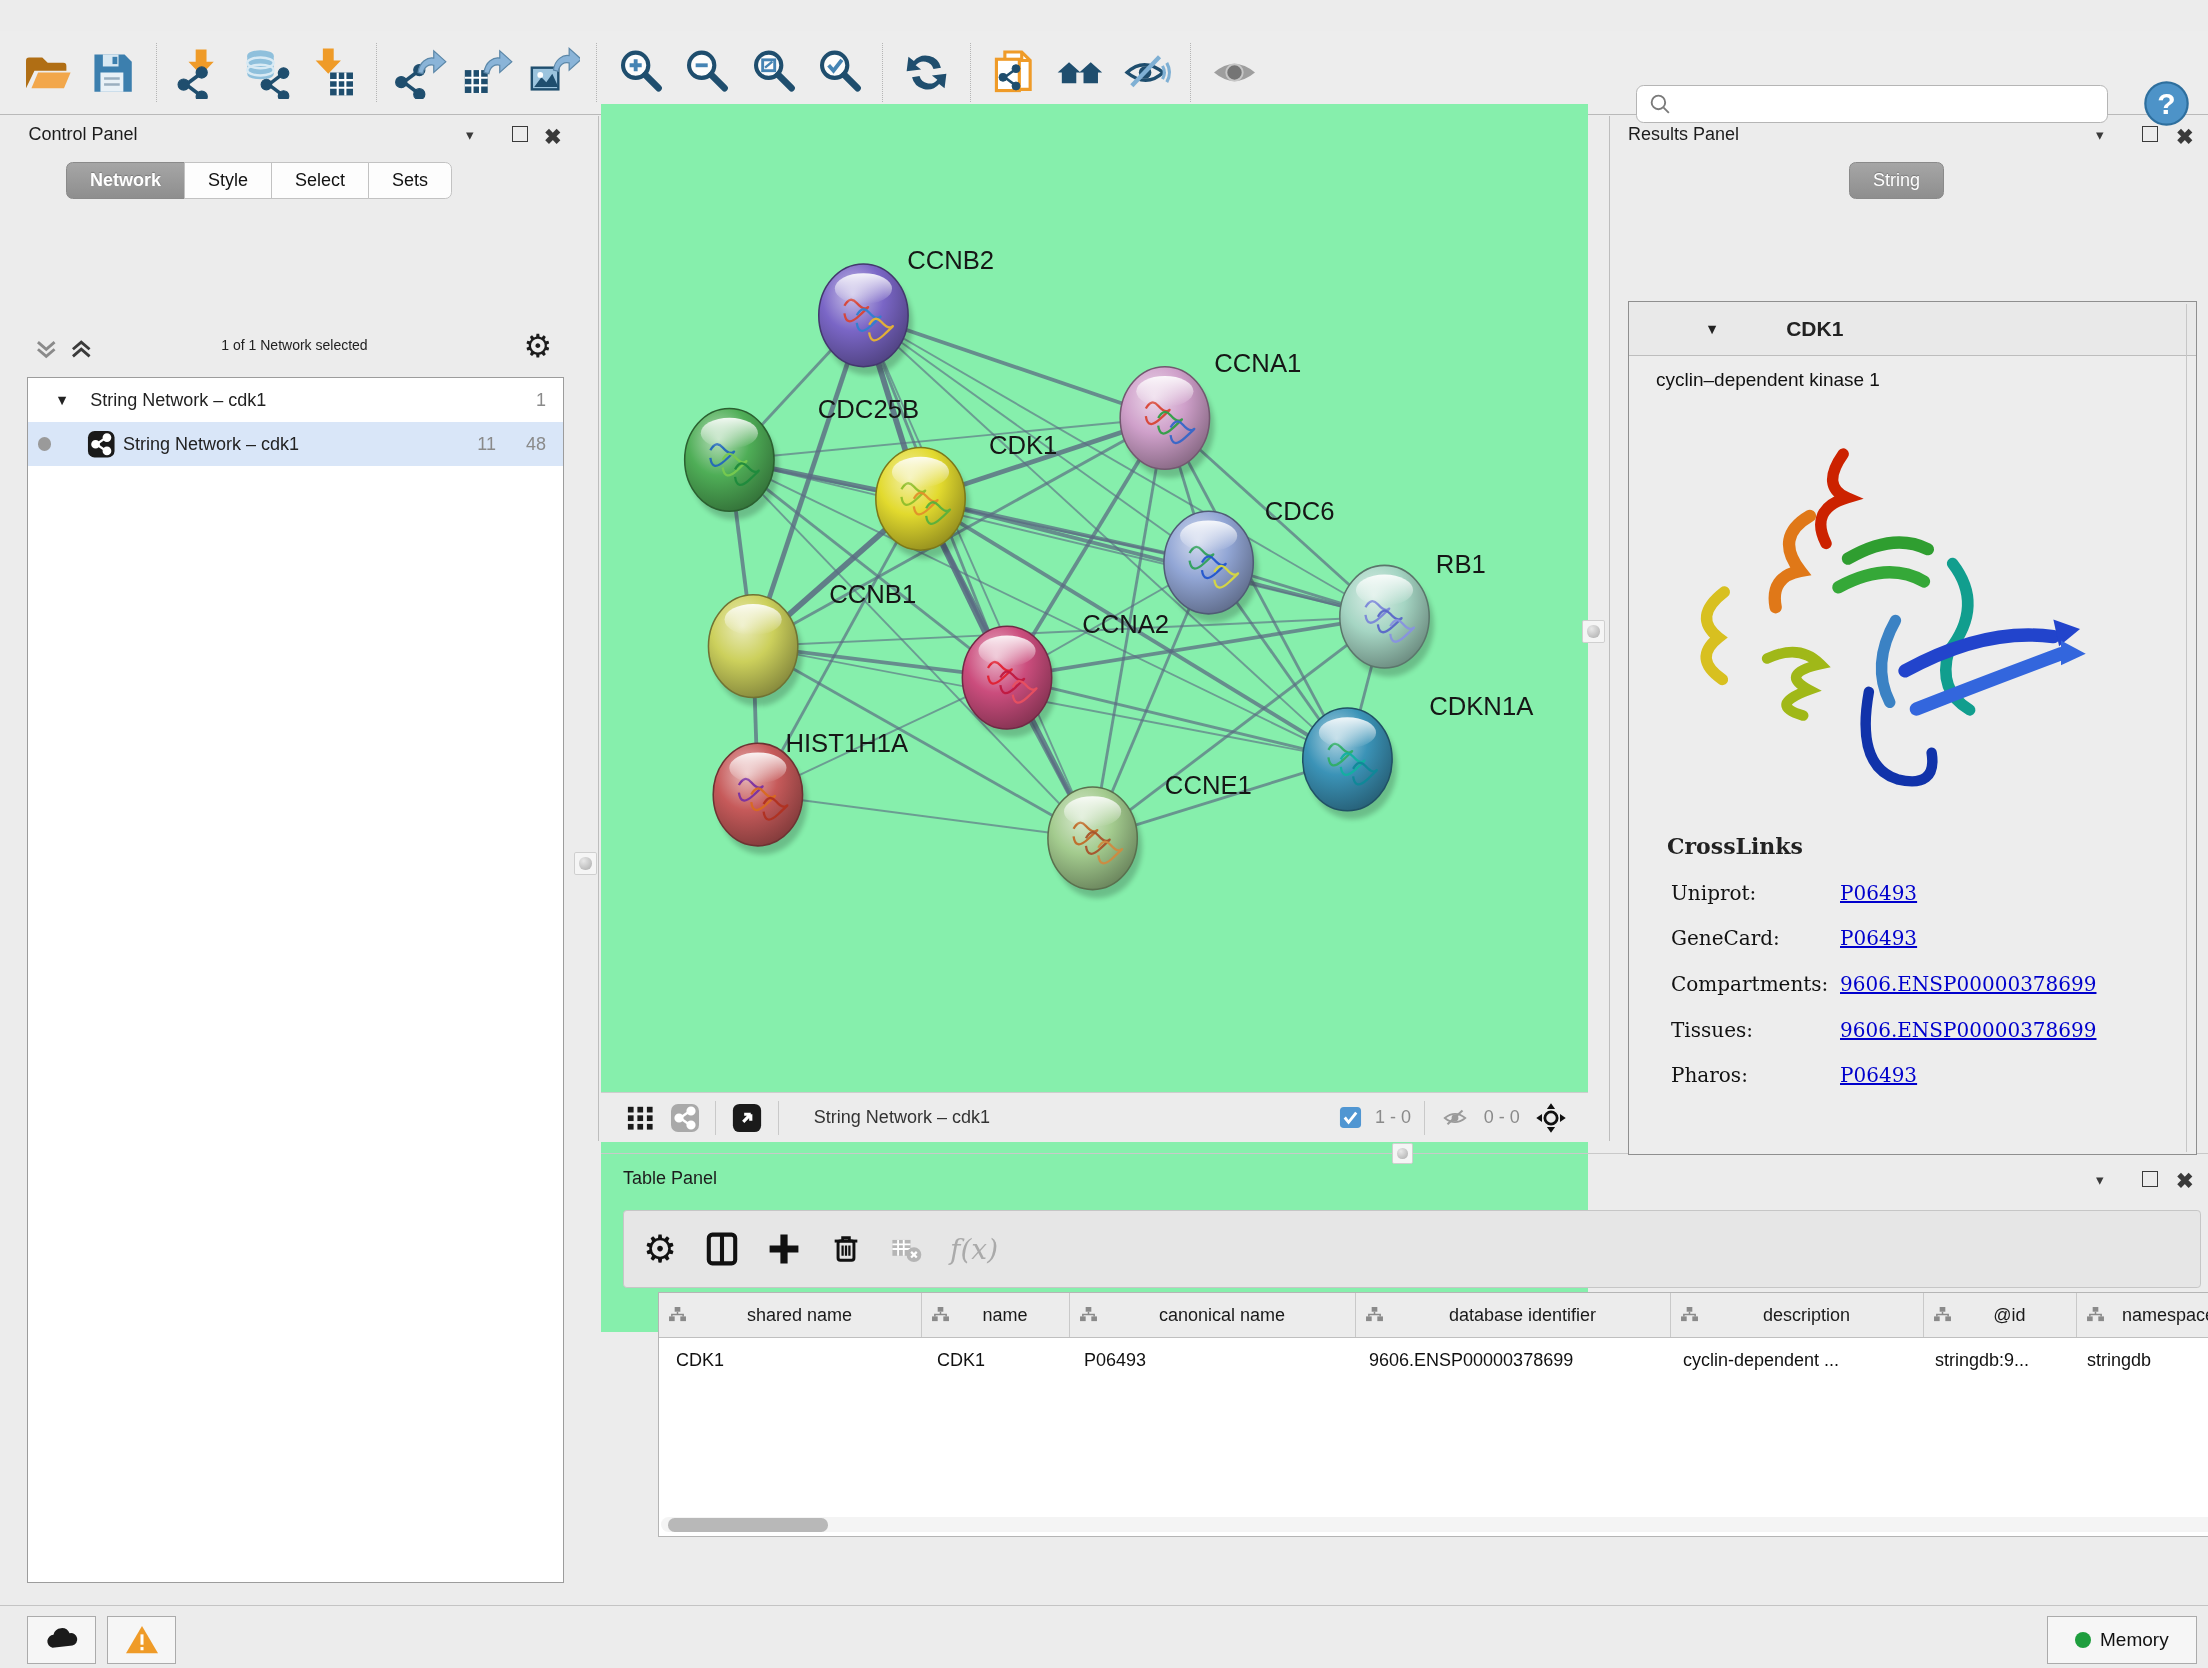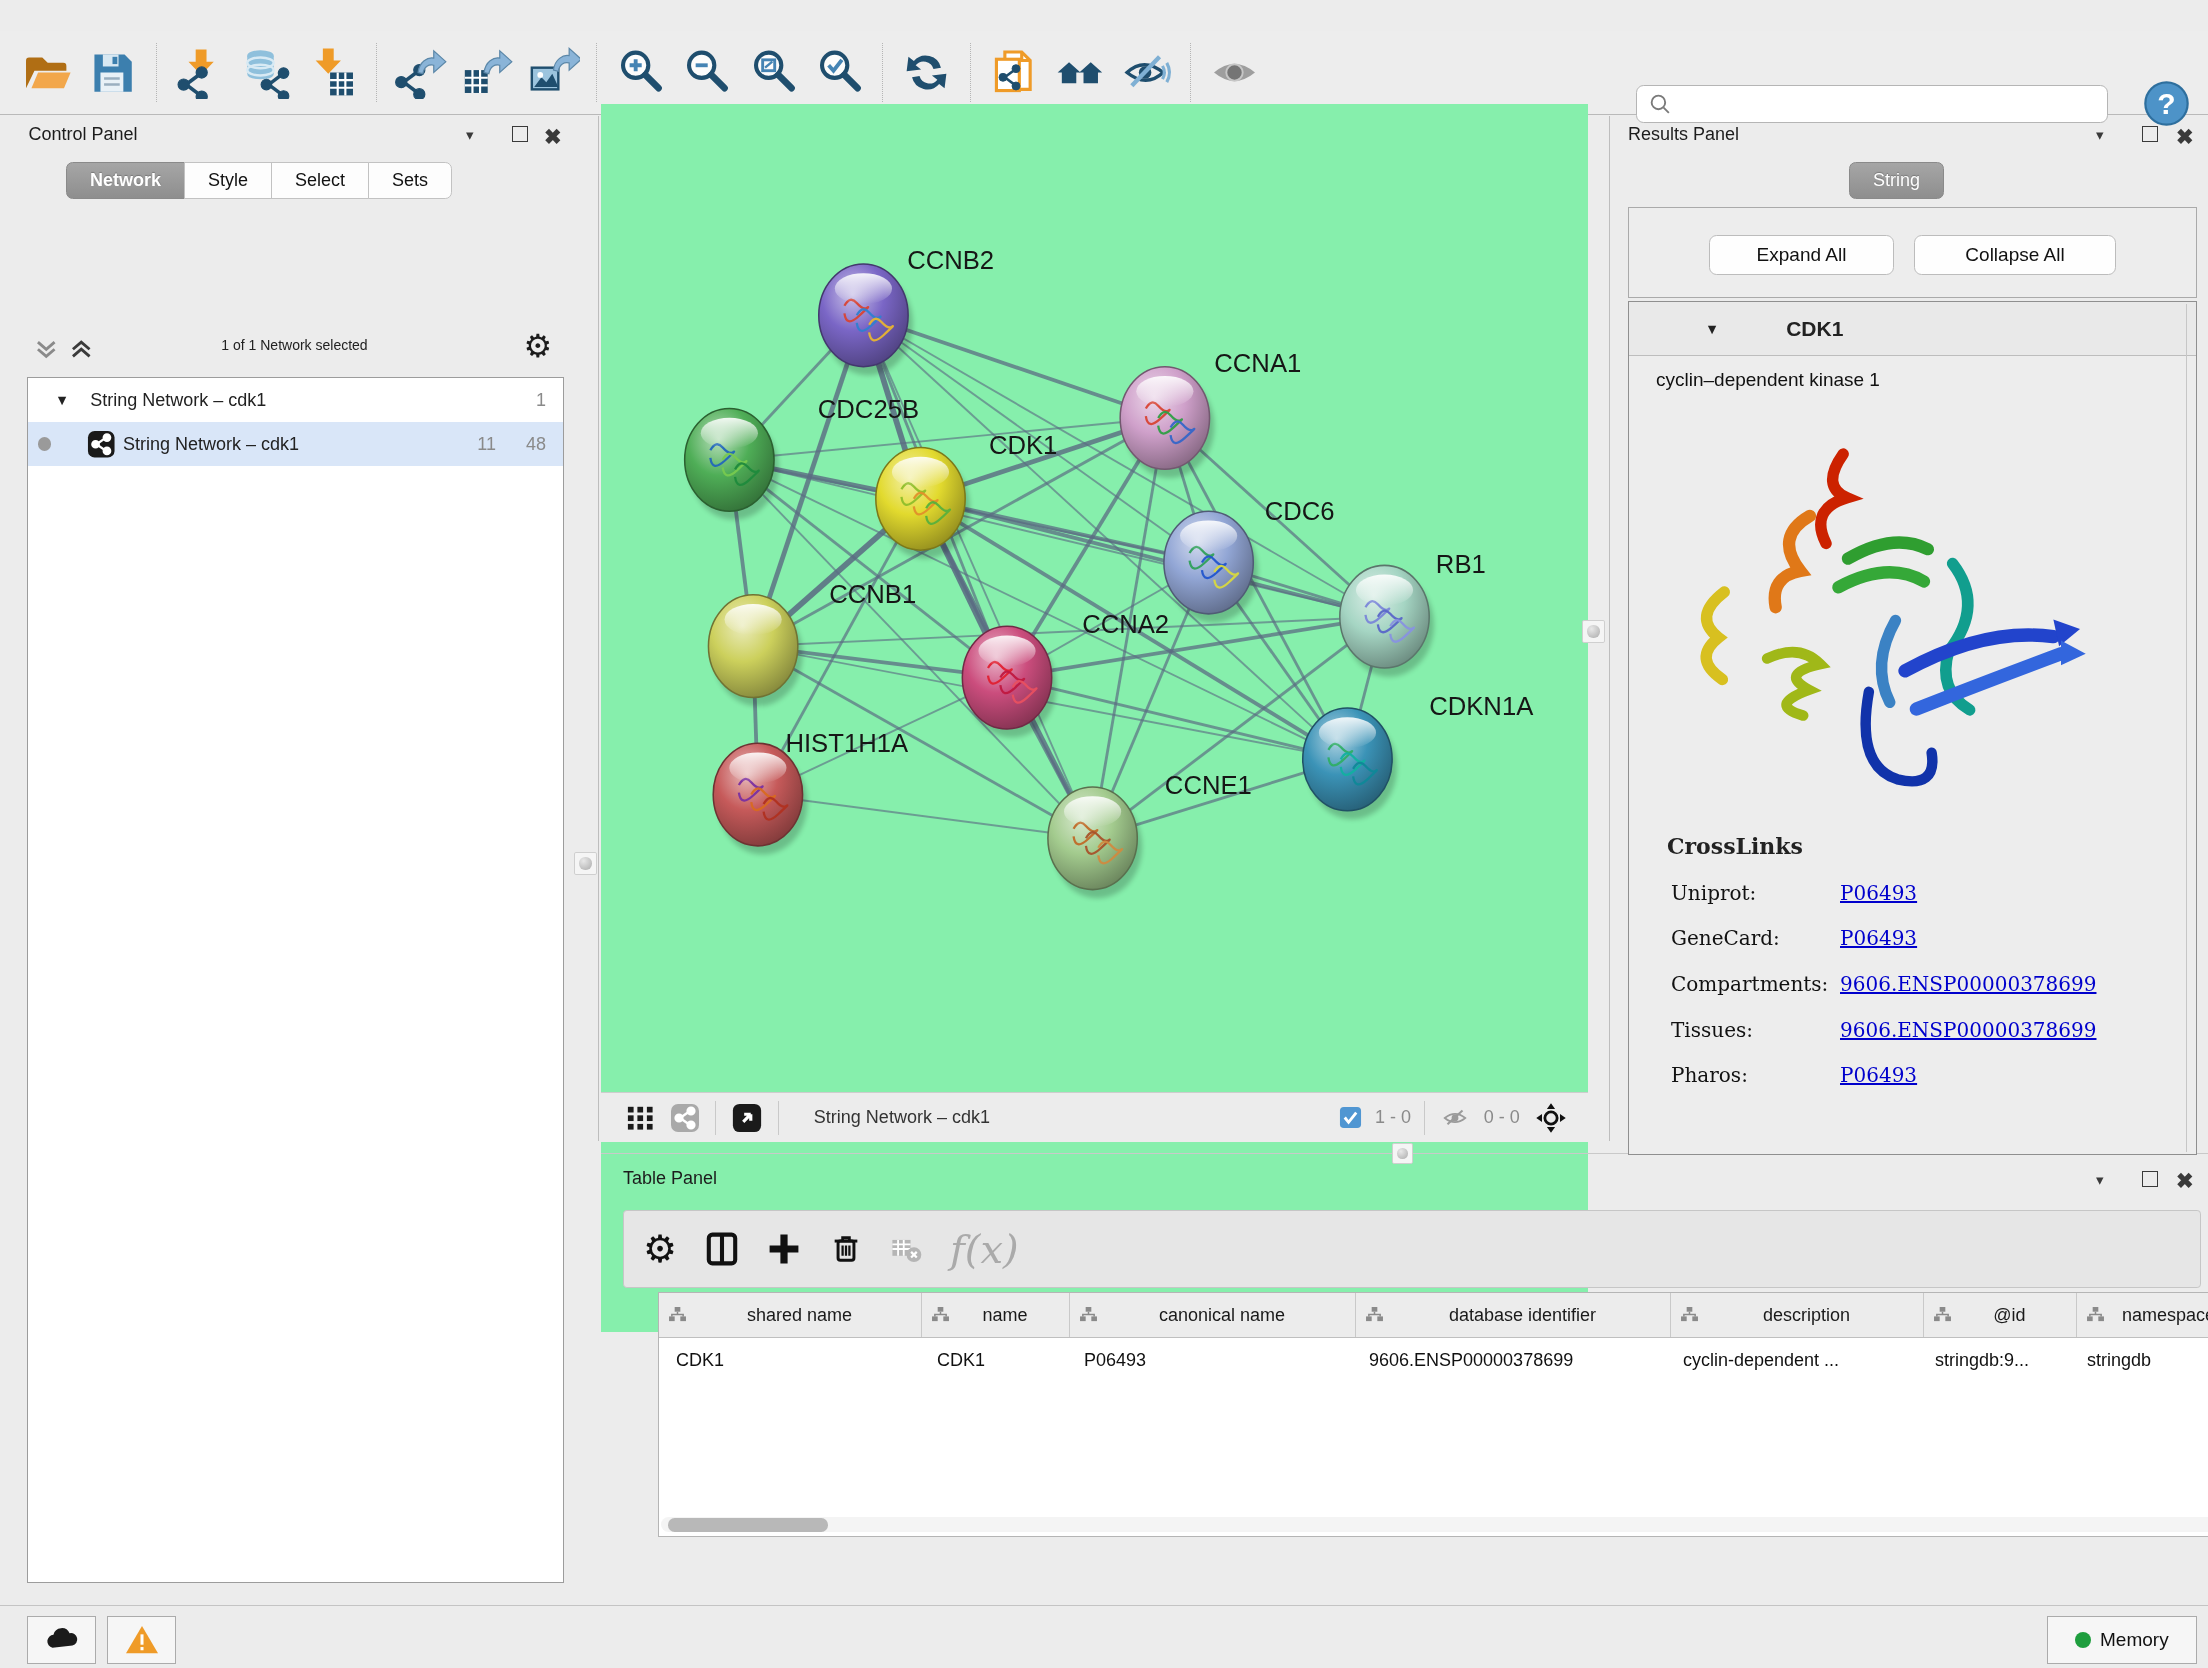--- a/index.html
+++ b/index.html
@@ -631,24 +631,20 @@
   <span class="phead-ic" style="left:2096px;top:126px;">▾</span>
   <span class="phead-ic" style="left:2142px;top:126px;"><span class="float-box"></span></span>
   <span class="phead-ic" style="left:2176px;top:125px;font-weight:bold;font-size:21px;">✖</span>
 
   <div class="abs" style="left:1850px;top:162px;">
     <div class="tabbar">
         <div class="tab only sel">String</div>
       </div>
   </div>
 
-  <div id="rp-btnbox" class="abs">
-    <div class="rp-btn" style="left:80px;width:133px;">Expand All</div>
-    <div class="rp-btn" style="left:285px;width:150px;">Collapse All</div>
-  </div>
 
   <div id="rp-content" class="abs">
     <div id="rp-sec-head">
       <span style="margin-left:76px;font-size:14.3px;">▼</span>
       <span style="margin-left:67px;font-size:21px;font-weight:bold;">CDK1</span>
     </div>
     <div id="rp-desc">cyclin–dependent kinase 1</div>
     <svg class="abs" style="left:38px;top:114px;" width="476" height="409" viewBox="0 0 500 430">
       <g fill="none" stroke-linecap="round">
         <path d="M185 40 q-24 34 4 46 q-40 12 -22 48" stroke="#cc2200" stroke-width="12"></path>
@@ -721,21 +717,21 @@
         </svg>
     </span>
     <span class="tp-ic">
       <svg width="34" height="34" viewBox="0 0 30 30">
         <rect x="3" y="7" width="16" height="14" fill="#b5b5b5"></rect>
           <path d="M3 11 h16 M3 15 h16 M8 7 v14 M13 7 v14" stroke="#fff" stroke-width="1.6"></path>
         <circle cx="22" cy="20" r="6.5" fill="#b5b5b5"></circle>
           <path d="M19.5 17.5 l5 5 M24.5 17.5 l-5 5" stroke="#fff" stroke-width="2"></path>
         </svg>
     </span>
-    <span class="tp-ic serif" style="font-size:40px;font-style:italic;color:#aaaaaa;">f(x)</span>
+    <span class="tp-ic serif" style="font-size:28px;font-style:italic;color:#aaaaaa;">f(x)</span>
   </div>
 
   <div id="tbl" class="abs">
     <div id="tbl-head">
         <div class="th" style="width: 262px; flex: 0 0 auto;">
           <svg width="17" height="16" viewBox="0 0 18 17">
             <rect x="6" y="0" width="6" height="5" fill="#8a8a8a"></rect>
             <rect x="0" y="10" width="6" height="5" fill="#8a8a8a"></rect>
             <rect x="12" y="10" width="6" height="5" fill="#8a8a8a"></rect>
             <path d="M9 5 v3 M3 10 v-2 h12 v2" stroke="#8a8a8a" stroke-width="1.6" fill="none"></path>

